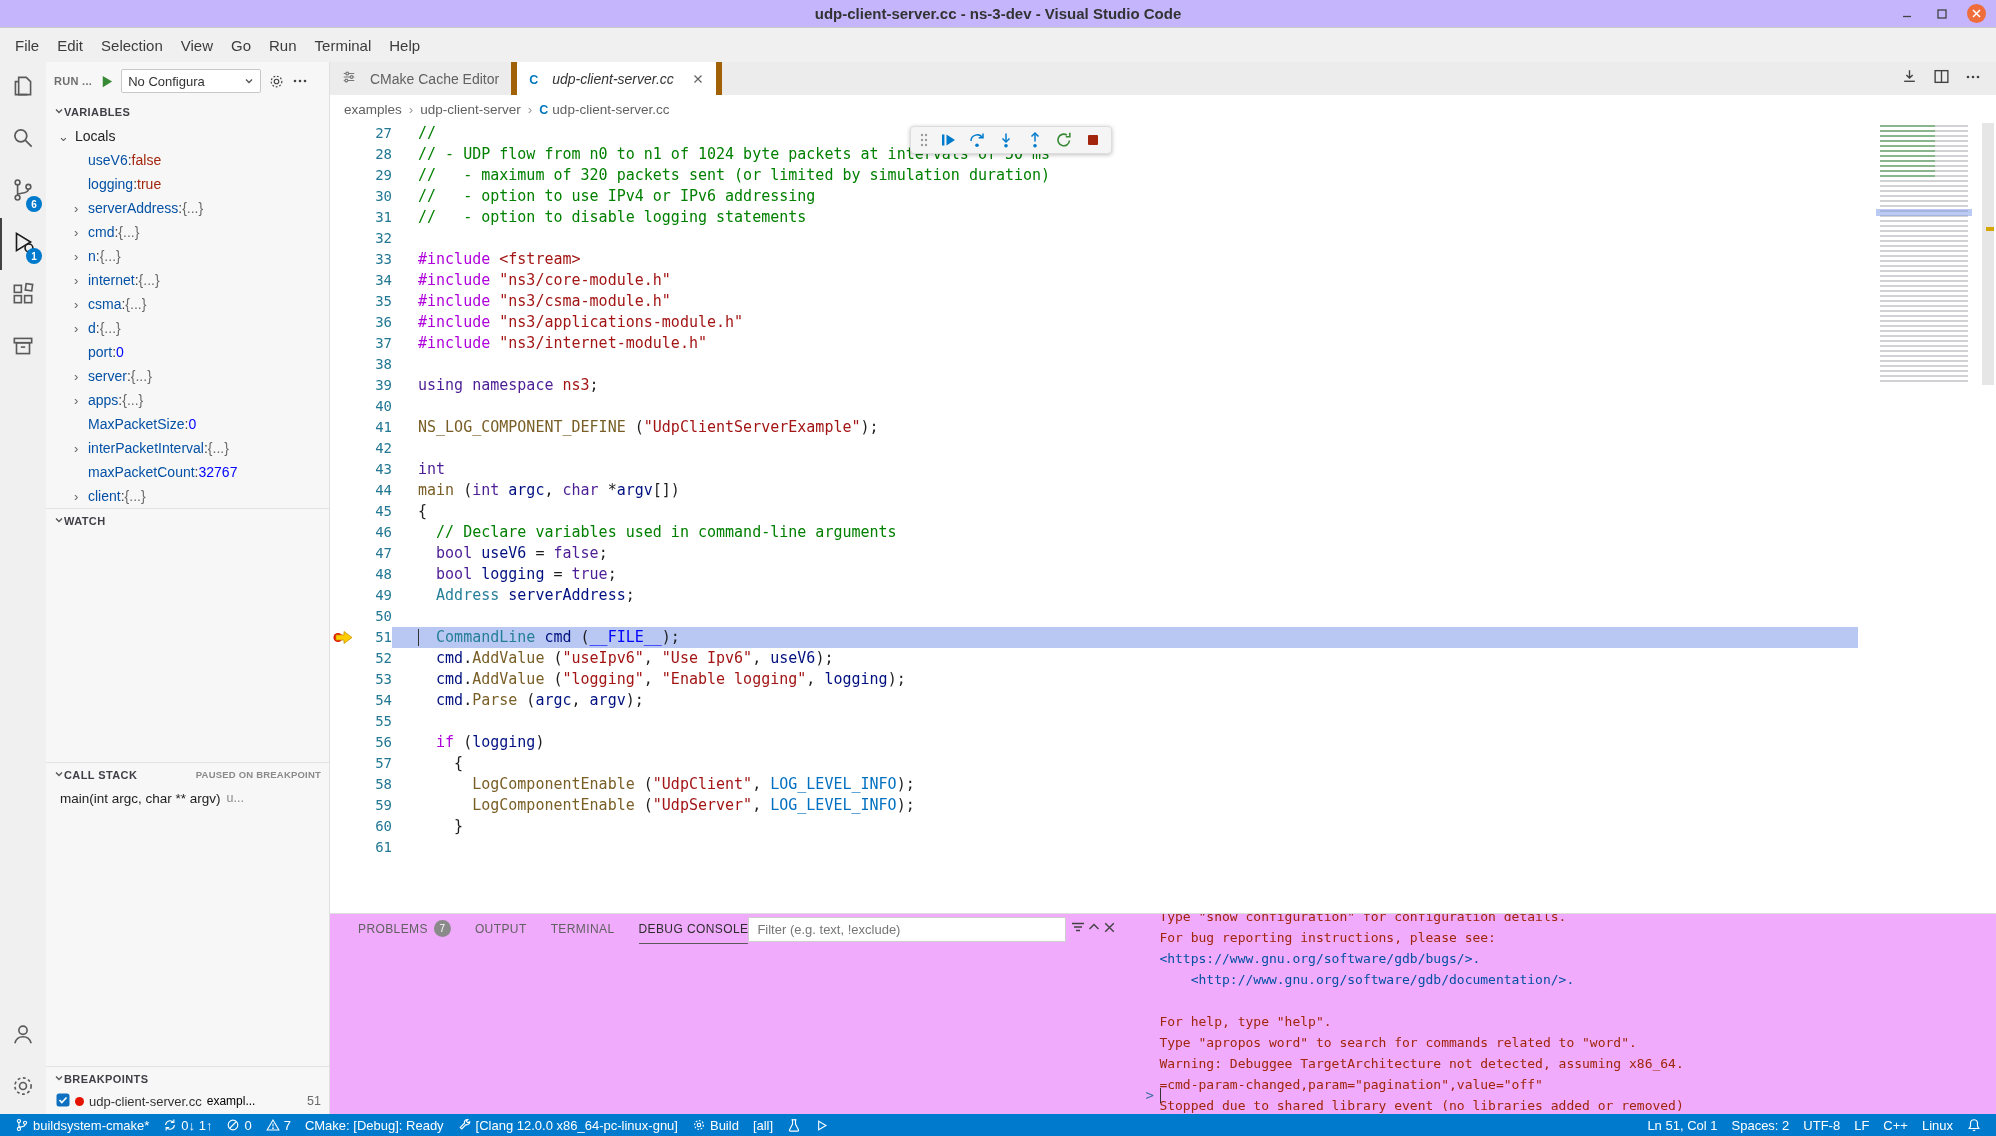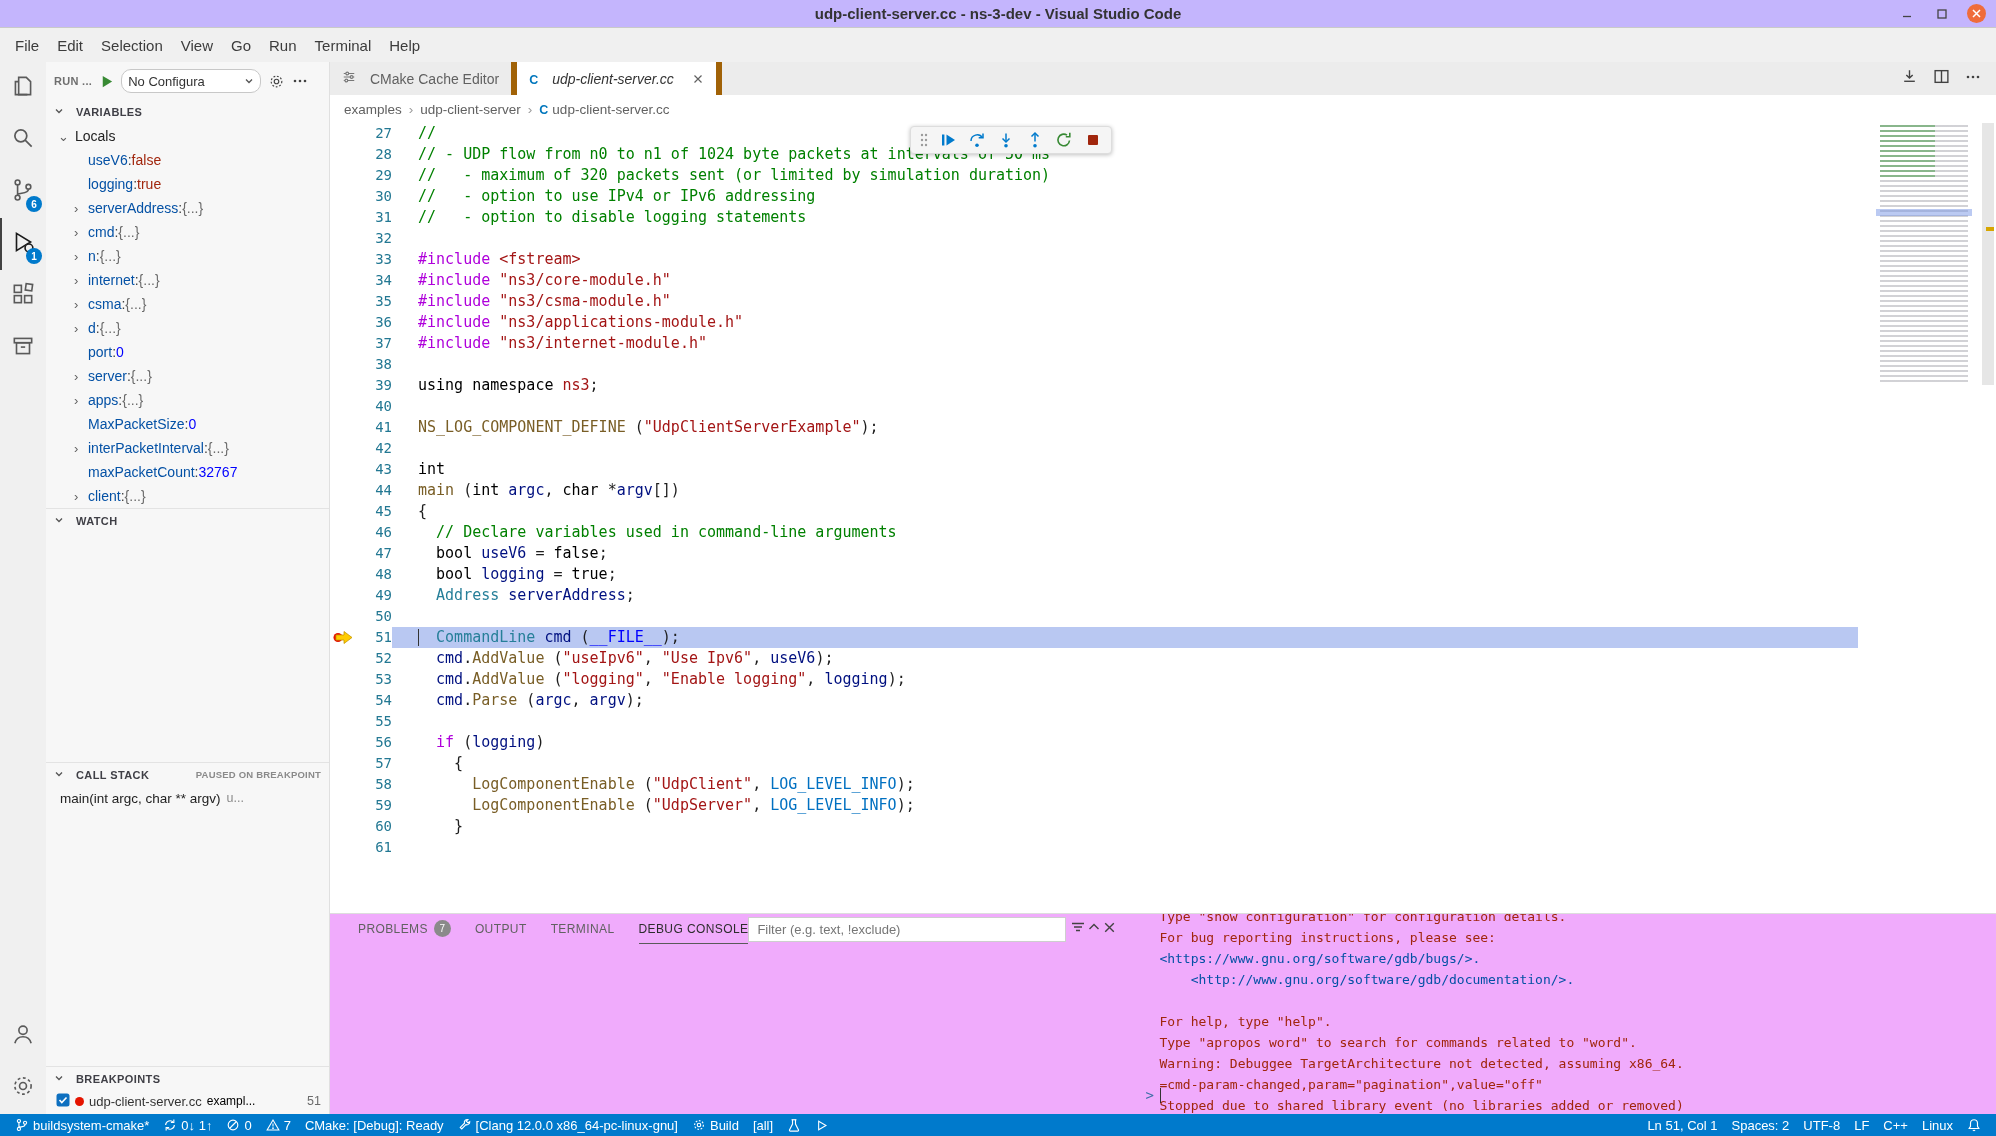--- a/index.html
+++ b/index.html
@@ -31,25 +31,25 @@
     background:var(--accent); color:#fff; font-size:10px; font-weight:700;
     display:flex; align-items:center; justify-content:center; padding:0 3px; }
   .act-spacer { flex:1; }
 
   
   .sidebar { width:284px; background:#f7f7f7; border-right:1px solid #e0e0e0; position:relative;
     font-size:14px; color:#3b3b3b; overflow:hidden; flex:0 0 auto; }
   .run-header { position:absolute; top:0; left:0; right:0; height:38px; display:flex; align-items:center;
     padding:0 8px; gap:7px; }
   .run-title { font-size:11px; font-weight:700; color:#6f6f6f; letter-spacing:.3px; white-space:nowrap; }
-  .config-select { height:24px; width:140px; background:#fff; border:1px solid #c8c8c8; border-radius:10px;
+  .config-select { height:24px; width:140px; background:#fff; border:1px solid #c8c8c8; border-radius:2px;
     display:flex; align-items:center; justify-content:space-between; padding:0 6px; font-size:13px; color:#333; }
   .icon-btn { color:#424242; display:flex; align-items:center; }
   .section { position:absolute; left:0; right:0; }
-  .sec-header { height:24px; display:flex; align-items:center; padding:0 8px; gap:12px; font-size:11px;
+  .sec-header { height:24px; display:flex; align-items:center; padding:0 8px; gap:0; font-size:11px;
     font-weight:700; color:#3f3f46; letter-spacing:.4px; border-top:1px solid #e3e3e3; }
   .sec-header.first { border-top:none; }
   .paused-badge { margin-left:auto; font-size:9.5px; font-weight:700; color:#8a8a8a; letter-spacing:.2px; }
   .tree-row { height:24px; display:flex; align-items:center; white-space:nowrap; overflow:hidden; }
   .tree-row.root { padding-left:12px; font-size:14px; color:#222; gap:3px; }
   .tree-row.child { padding-left:28px; }
   .twisty { width:14px; color:#616161; font-size:13px; flex:0 0 auto; }
   .vname { color:#0451a5; }
   .vcolon { color:#424242; }
   .v-bool { color:#a1260d; }
@@ -80,21 +80,21 @@
 
   .editor { flex:1; position:relative; background:#fff; overflow:hidden;
     font-family:"DejaVu Sans Mono",monospace; font-size:15px; line-height:21px; }
   .code-line { display:flex; height:21px; white-space:pre; }
   .glyph { width:26px; position:relative; flex:0 0 auto; }
   .glyph svg { position:absolute; left:2px; top:3px; }
   .lnum { width:36px; text-align:right; color:#237893; font-size:14px; line-height:21px; flex:0 0 auto; }
   .line-content { flex:1; padding-left:26px; margin-right:138px; position:relative; overflow:hidden; }
   .code-line.current .line-content { background:var(--current-line); }
   .text-caret { position:absolute; left:26px; top:2px; bottom:2px; border-left:1.5px solid #333; }
-  .tok-cm{color:#008000} .tok-kw{color:#000000} .tok-ctl{color:#af00db} .tok-str{color:#a31515}
+  .tok-cm{color:#008000} .tok-kw{color:#4c1d95} .tok-ctl{color:#af00db} .tok-str{color:#a31515}
   .tok-typ{color:#267f99} .tok-fn{color:#795e26} .tok-var{color:#001080} .tok-mac{color:#0000ff}
   .tok-cst{color:#0070c1} .tok-pl{color:#1e1e1e}
 
   .minimap { position:absolute; top:0; right:16px; width:104px; height:100%; }
   .mm-tex { position:absolute; top:2px; left:4px; right:12px; height:258px;
     background:repeating-linear-gradient(180deg, rgba(80,80,95,.26) 0 2px, transparent 2px 5px); }
   .mm-green { position:absolute; top:2px; left:4px; width:55px; height:52px;
     background:repeating-linear-gradient(180deg, rgba(0,130,0,.35) 0 2px, transparent 2px 5px); }
   .mm-current { position:absolute; top:86px; left:0; right:8px; height:7px; background:rgba(120,150,230,.5); }
   .editor-scrollbar { position:absolute; top:0; right:0; width:16px; height:100%; }

